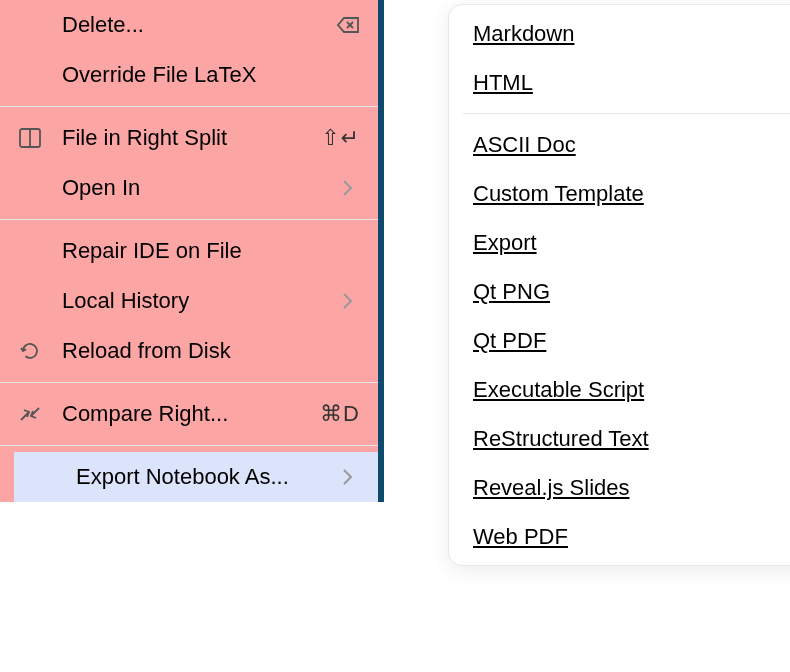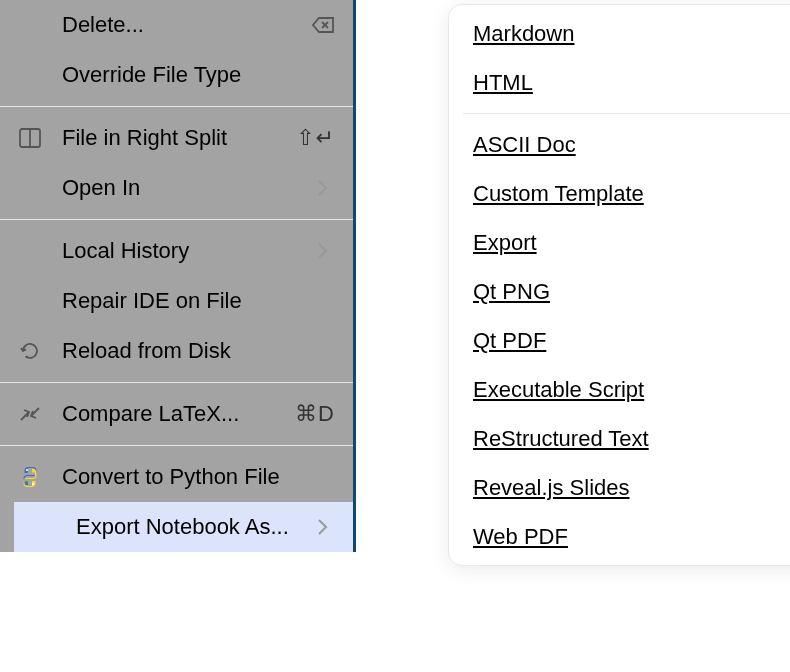--- a/index.html
+++ b/index.html
@@ -13,23 +13,23 @@
       background: #fff;
       width: 790px;
       height: 672px;
       position: relative;
       overflow: hidden;
     }
     .main-menu {
       position: absolute;
       left: 0;
       top: 0;
-      width: 356px;
-      background: #a3a3a3;
-      border-right: 3px solid #0c4a6e;
+      width: 384px;
+      background: #fca5a5;
+      border-right: 6px solid #0c4a6e;
     }
     .submenu {
       position: absolute;
       left: 448px;
       top: 4px;
       width: 376px;
       background: #fff;
       border: 1px solid #e8e8e8;
       border-radius: 14px;
       box-shadow: 0 4px 20px rgba(0,0,0,0.08);
@@ -128,21 +128,21 @@
       <span class="icon-slot"></span>
       <span class="label">Delete...</span>
       <span class="shortcut">
         <svg width="24" height="24" viewBox="0 0 24 24">
           <use href="#icon-delete-x"></use>
         </svg>
       </span>
     </div>
     <div class="menu-item">
       <span class="icon-slot"></span>
-      <span class="label">Override File Type</span>
+      <span class="label">Override File LaTeX</span>
     </div>
     <div class="divider"></div>
     <div class="menu-item">
       <span class="icon-slot">
         <svg width="24" height="24" viewBox="0 0 24 24">
           <use href="#icon-split"></use>
         </svg>
       </span>
       <span class="label">File in Right Split</span>
       <span class="shortcut">⇧↵</span>
@@ -152,58 +152,50 @@
       <span class="label">Open In</span>
       <span class="chevron">
         <svg width="24" height="24" viewBox="0 0 24 24">
           <use href="#icon-chevron"></use>
         </svg>
       </span>
     </div>
     <div class="divider"></div>
     <div class="menu-item">
       <span class="icon-slot"></span>
+      <span class="label">Repair IDE on File</span>
+    </div>
+    <div class="menu-item">
+      <span class="icon-slot"></span>
       <span class="label">Local History</span>
       <span class="chevron">
         <svg width="24" height="24" viewBox="0 0 24 24">
           <use href="#icon-chevron"></use>
         </svg>
       </span>
     </div>
     <div class="menu-item">
-      <span class="icon-slot"></span>
-      <span class="label">Repair IDE on File</span>
-    </div>
-    <div class="menu-item">
       <span class="icon-slot">
         <svg width="24" height="24" viewBox="0 0 24 24">
           <use href="#icon-reload"></use>
         </svg>
       </span>
       <span class="label">Reload from Disk</span>
     </div>
     <div class="divider"></div>
     <div class="menu-item">
       <span class="icon-slot">
         <svg width="24" height="24" viewBox="0 0 24 24">
           <use href="#icon-compare"></use>
         </svg>
       </span>
-      <span class="label">Compare LaTeX...</span>
+      <span class="label">Compare Right...</span>
       <span class="shortcut">⌘D</span>
     </div>
     <div class="divider"></div>
-    <div class="menu-item">
-      <span class="icon-slot">
-        <svg width="24" height="24" viewBox="0 0 24 24">
-          <use href="#icon-python"></use>
-        </svg>
-      </span>
-      <span class="label">Convert to Python File</span>
-    </div>
     <div class="menu-item highlighted">
       <span class="icon-slot"></span>
       <span class="label">Export Notebook As...</span>
       <span class="chevron">
         <svg width="24" height="24" viewBox="0 0 24 24">
           <use href="#icon-chevron"></use>
         </svg>
       </span>
     </div>
   </div>

